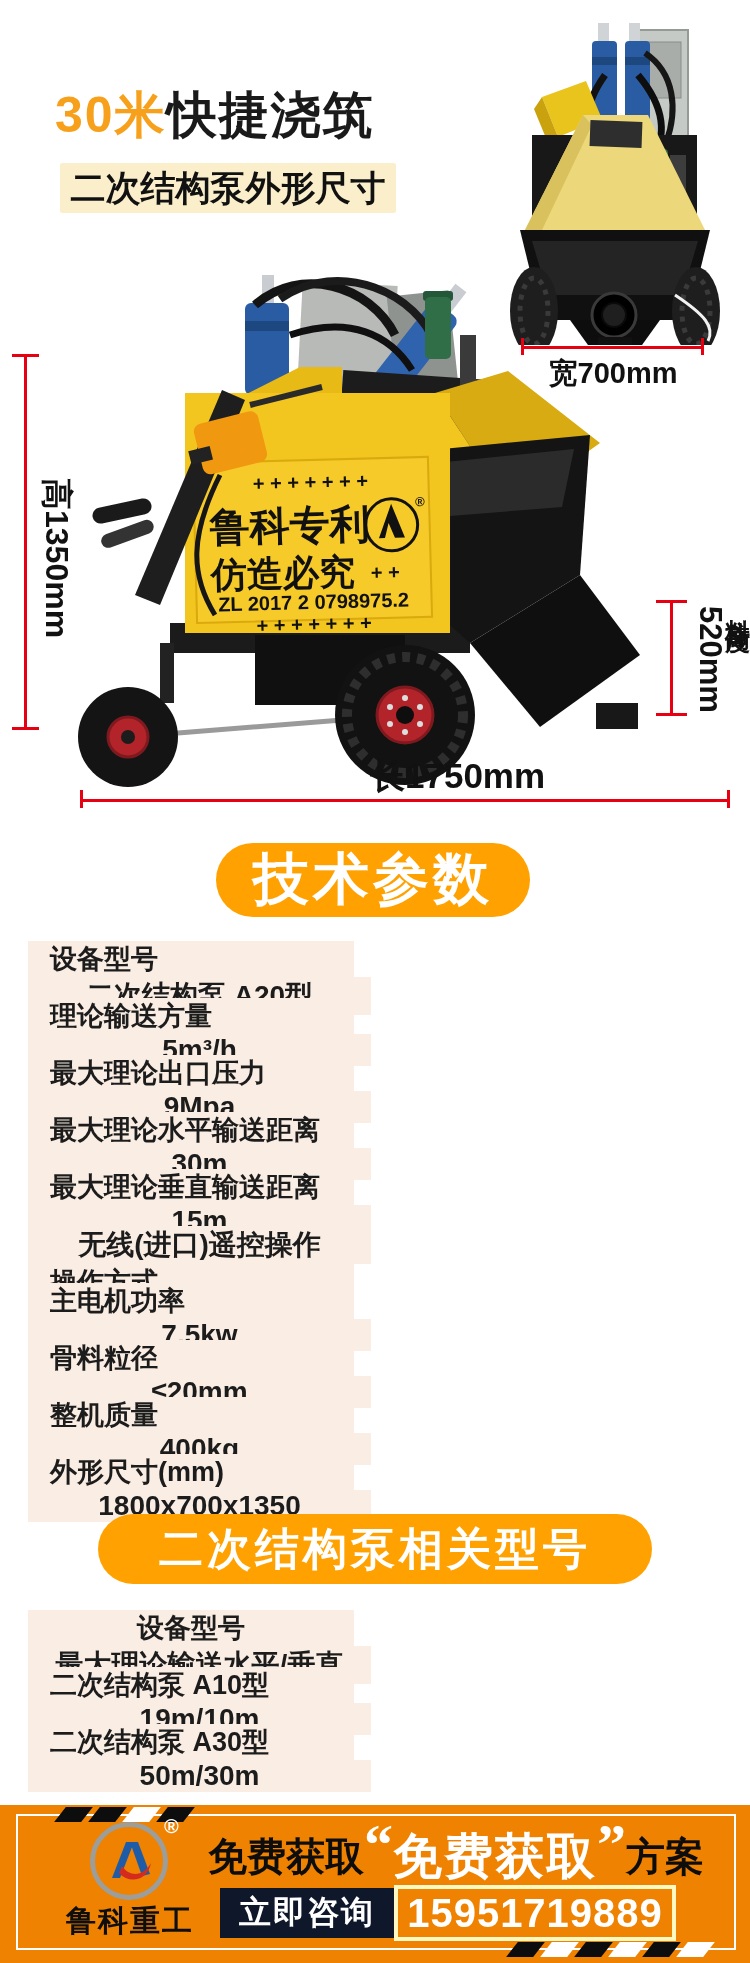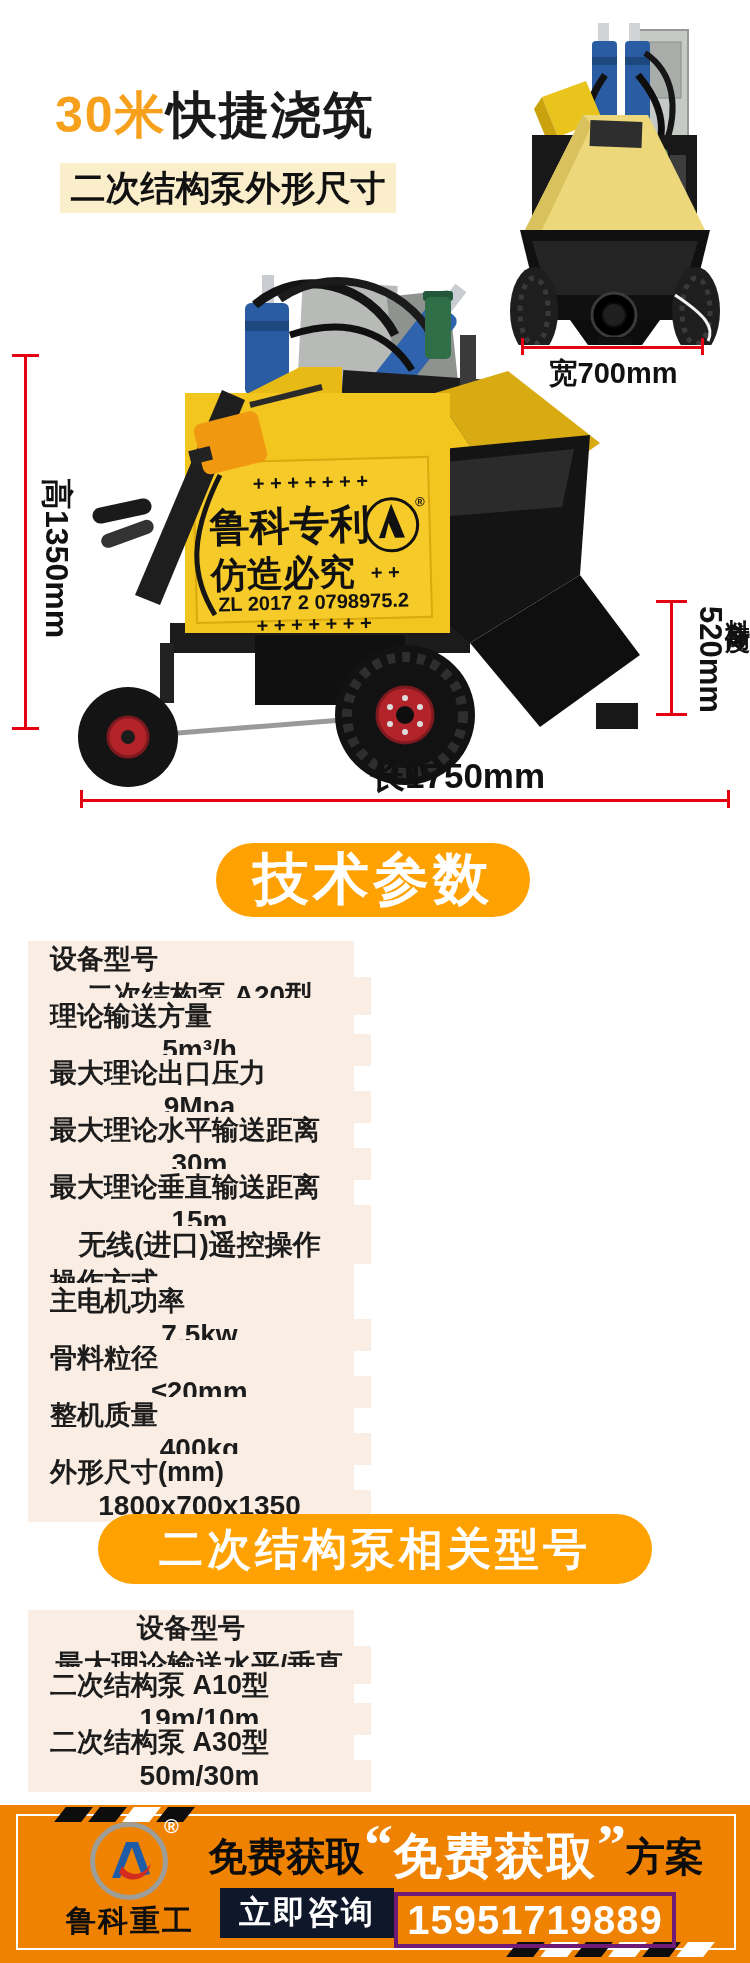--- a/index.html
+++ b/index.html
@@ -53,22 +53,22 @@
   .logo-reg { left:164px; top:10px; color:#fff; font-size:20px; font-weight:bold; }
   .brand { left:55px; top:96px; width:150px; text-align:center; font-size:30px; font-weight:bold; color:#0e0e0e; letter-spacing:2px; }
 
   .slogan { left:208px; top:22px; width:528px; height:60px; display:flex; align-items:center; white-space:nowrap; }
   .slogan .black { color:#0d0d0d; font-size:39px; font-weight:bold; }
   .slogan .white { color:#ffffff; font-size:49px; font-weight:bold; letter-spacing:2px; }
   .slogan .quote { color:#ffffff; font-size:58px; font-weight:bold; line-height:1; position:relative; top:-12px; font-family:"Liberation Serif", serif; }
 
   .cta { left:220px; top:83px; width:174px; height:50px; background:#0f172a; color:#fff; font-size:32px; font-weight:bold;
          display:flex; align-items:center; justify-content:center; letter-spacing:2px; cursor:pointer; }
-  .phone { left:394px; top:80px; width:282px; height:56px; border:4px solid #701a75; color:#fff; font-size:40px; font-weight:bold;
-           display:flex; align-items:center; justify-content:center; letter-spacing:1px; cursor:pointer;margin-top:7px; }
+  .phone { left:394px; top:80px; width:282px; height:56px; border:4px solid #fef9c3; color:#fff; font-size:40px; font-weight:bold;
+           display:flex; align-items:center; justify-content:center; letter-spacing:1px; cursor:pointer; }
 
   svg text { font-family:"Liberation Sans", sans-serif; }
 </style>
 </head>
 <body>
 
 <div class="abs title">
   <span class="hl">30米</span><span>快捷浇筑</span>
 </div>
 <div class="abs badge">

